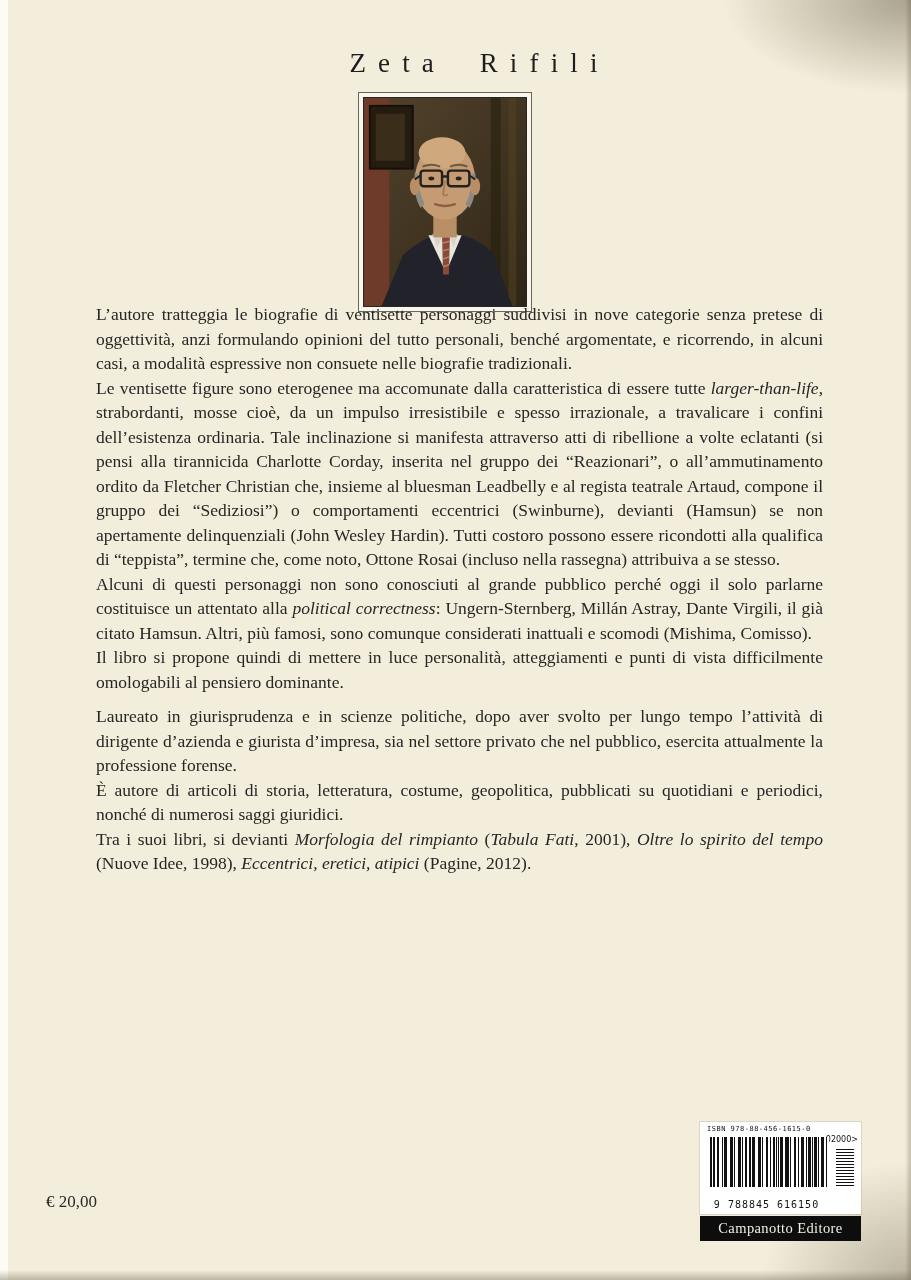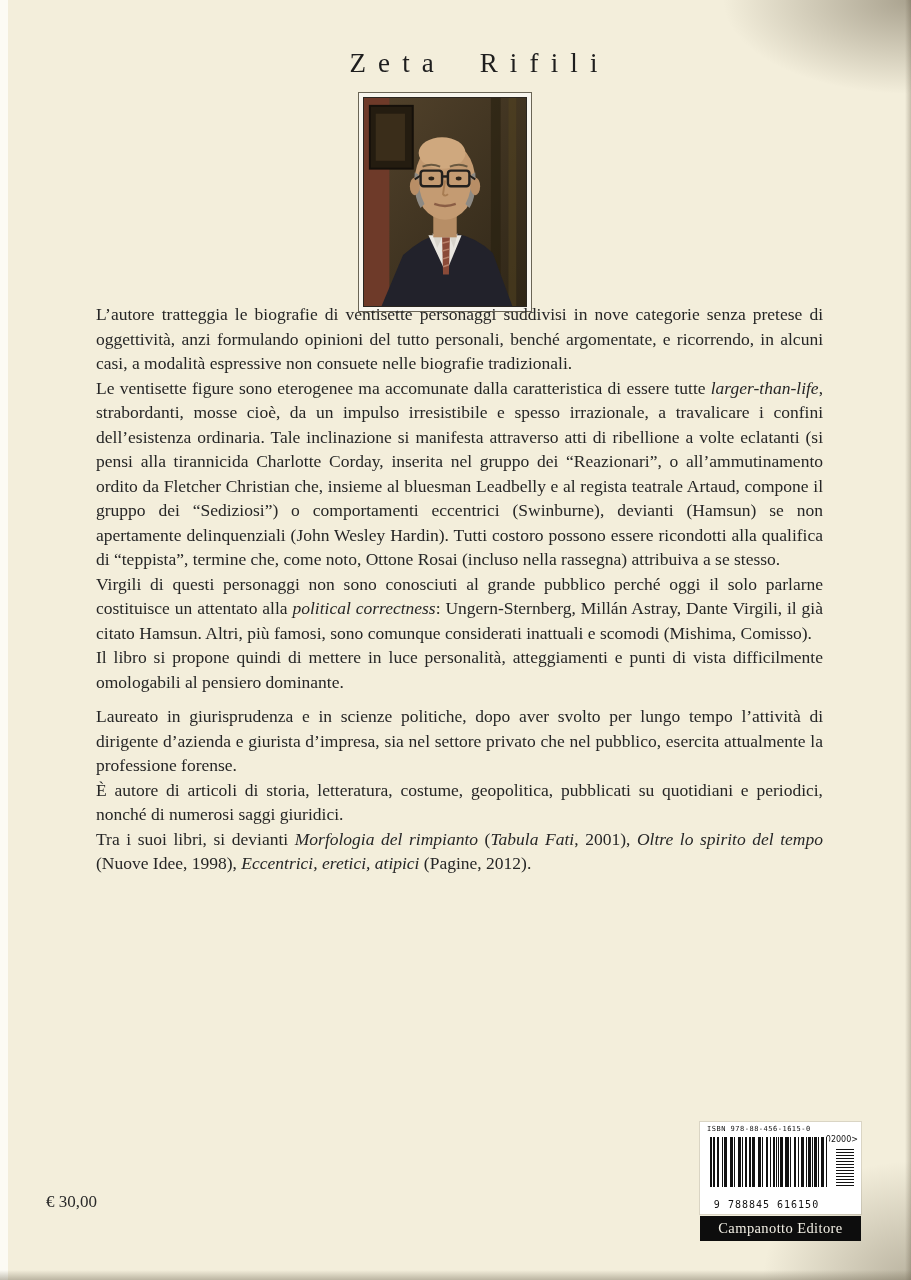--- a/index.html
+++ b/index.html
@@ -132,30 +132,30 @@
       <line x1="58" y1="79" x2="52" y2="83" stroke="#23201d" stroke-width="2"></line>
       <line x1="108" y1="79" x2="114" y2="83" stroke="#23201d" stroke-width="2"></line>
       <path d="M83 84 L81 98 Q83 101 86 98" stroke="#a77c52" stroke-width="2" fill="none"></path>
       <path d="M72 108 Q83 112 94 108" stroke="#8a5d44" stroke-width="2.5" fill="none"></path>
     </svg>
   </div>
 
   <div class="copy">
     <p><span>L’autore tratteggia le biografie di ventisette personaggi suddivisi in nove categorie senza pretese di oggettività, anzi formulando opinioni del tutto personali, benché argomentate, e ricorrendo, in alcuni casi, a modalità espressive non consuete nelle biografie tradizionali.</span></p>
     <p><span>Le ventisette figure sono eterogenee ma accomunate dalla caratteristica di essere tutte </span><i>larger-than-life</i><span>, strabordanti, mosse cioè, da un impulso irresistibile e spesso irrazionale, a travalicare i confini dell’esistenza ordinaria. Tale inclinazione si manifesta attraverso atti di ribellione a volte eclatanti (si pensi alla tirannicida Charlotte Corday, inserita nel gruppo dei “Reazionari”, o all’ammutinamento ordito da Fletcher Christian che, insieme al bluesman Leadbelly e al regista teatrale Artaud, compone il gruppo dei “Sediziosi”) o comportamenti eccentrici (Swinburne), devianti (Hamsun) se non apertamente delinquenziali (John Wesley Hardin). Tutti costoro possono essere ricondotti alla qualifica di “teppista”, termine che, come noto, Ottone Rosai (incluso nella rassegna) attribuiva a se stesso.</span></p>
-    <p><span>Virgili di questi personaggi non sono conosciuti al grande pubblico perché oggi il solo parlarne costituisce un attentato alla </span><i>political correctness</i><span>: Ungern-Sternberg, Millán Astray, Dante Virgili, il già citato Hamsun. Altri, più famosi, sono comunque considerati inattuali e scomodi (Mishima, Comisso).</span></p>
+    <p><span>Alcuni di questi personaggi non sono conosciuti al grande pubblico perché oggi il solo parlarne costituisce un attentato alla </span><i>political correctness</i><span>: Ungern-Sternberg, Millán Astray, Dante Virgili, il già citato Hamsun. Altri, più famosi, sono comunque considerati inattuali e scomodi (Mishima, Comisso).</span></p>
     <p><span>Il libro si propone quindi di mettere in luce personalità, atteggiamenti e punti di vista difficilmente omologabili al pensiero dominante.</span></p>
     <div class="bio">
       <p><span>Laureato in giurisprudenza e in scienze politiche, dopo aver svolto per lungo tempo l’attività di dirigente d’azienda e giurista d’impresa, sia nel settore privato che nel pubblico, esercita attualmente la professione forense.</span></p>
       <p><span>È autore di articoli di storia, letteratura, costume, geopolitica, pubblicati su quotidiani e periodici, nonché di numerosi saggi giuridici.</span></p>
       <p><span>Tra i suoi libri, si devianti </span><i>Morfologia del rimpianto</i><span> (</span><i>Tabula Fati</i><span>, 2001), </span><i>Oltre lo spirito del tempo</i><span> (Nuove Idee, 1998), </span><i>Eccentrici, eretici, atipici</i><span> (Pagine, 2012).</span></p>
     </div>
   </div>
 
-  <div class="price">€ 30,00</div>
+  <div class="price">€ 20,00</div>
   <div class="price-note">IVA inclusa</div>
 
   <div class="barcode-block">
     <div class="isbn-line">ISBN 978-88-456-1615-0</div>
     <div class="addon-text">02000&gt;</div>
     <div class="bars"></div>
     <div class="addon-bars"></div>
     <div class="ean-number">9 788845 616150</div>
   </div>
 

